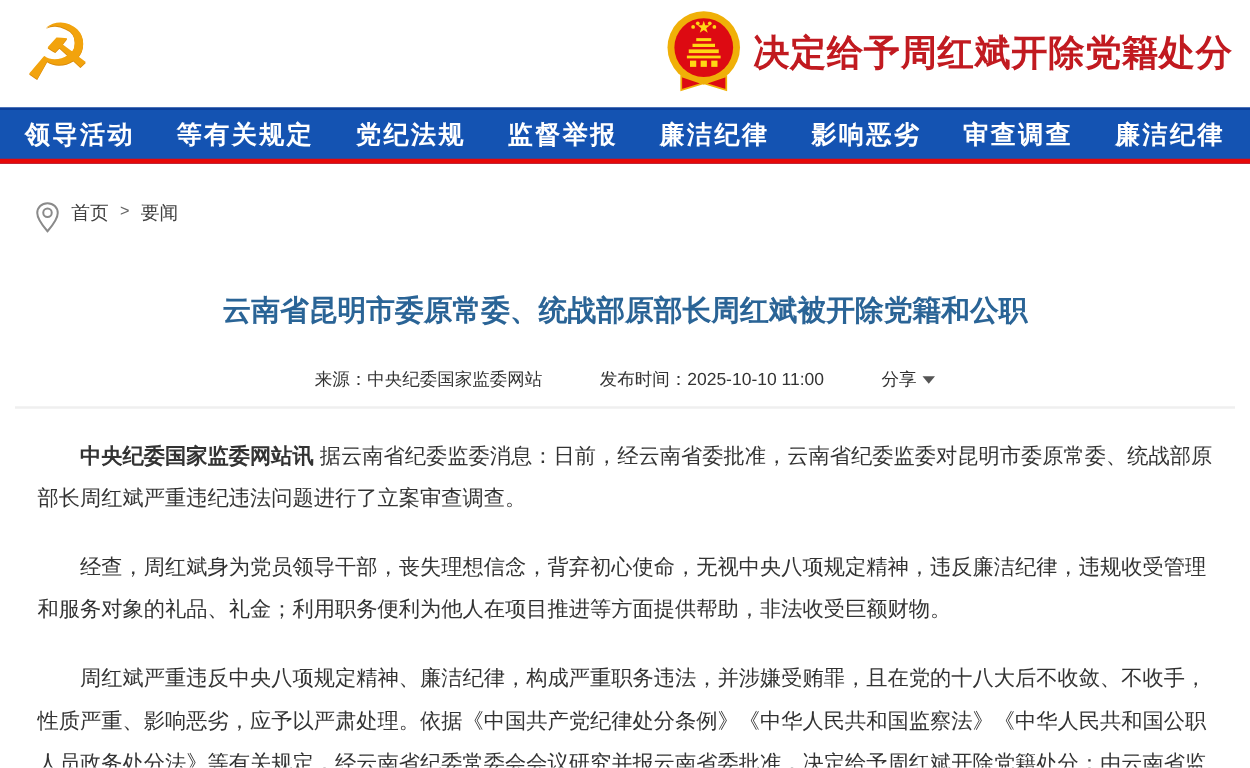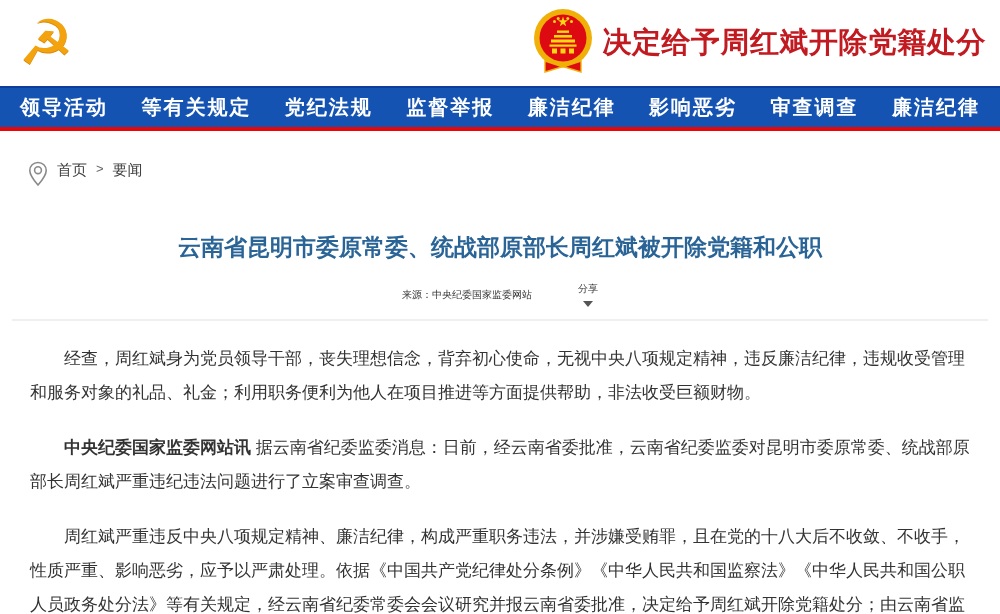--- a/index.html
+++ b/index.html
@@ -45,24 +45,24 @@
   .breadcrumb .crumb { color: #404040; text-decoration: none; cursor: pointer; }
   .breadcrumb .sep { color: #666; font-size: 13px; }
   .pin-icon { width: 20px; height: 26px; }
   
   .article-title {
     text-align: center; color: #2a6496; font-size: 23px;
     font-weight: bold; margin: 42px 60px 0; line-height: 30px;
   }
   .meta-row {
     display: flex; justify-content: center; align-items: center;
-    gap: 46px; margin-top: 20px; font-size: 10px; color: #333;
+    gap: 46px; margin-top: 32px; font-size: 14px; color: #333;
   }
   .meta-item { white-space: nowrap; }
-  .share { cursor: pointer; display: inline-flex; align-items: center; gap: 5px; flex-direction: column; }
+  .share { cursor: pointer; display: inline-flex; align-items: center; gap: 5px; }
   .caret-down {
     width: 0; height: 0; display: inline-block;
     border-left: 5px solid transparent; border-right: 5px solid transparent;
     border-top: 6px solid #555;
   }
   .divider { border-bottom: 2px solid #efefef; margin: 12px 12px 0; }
   
   .article-body { padding: 0 30px; font-size: 17px; line-height: 34px; color: #333; }
   .article-body p { text-indent: 2em; margin: 21px 0; }
   .article-body b { font-weight: bold; }
@@ -119,27 +119,28 @@
   <a class="crumb">首页</a>
   <span class="sep">&gt;</span>
   <a class="crumb">要闻</a>
 </div>
 
 <main>
   <h1 class="article-title">云南省昆明市委原常委、统战部原部长周红斌被开除党籍和公职</h1>
 
   <div class="meta-row">
     <span class="meta-item"><span>来源：</span><span>中央纪委国家监委网站</span></span>
+    <span class="meta-item"><span>发布时间：</span><span>2025-10-10 11:00</span></span>
     <span class="meta-item share">
         <span>分享</span>
         <span class="caret-down"></span>
       </span>
   </div>
 
   <div class="divider"></div>
 
   <div class="article-body">
+    <p><b>中央纪委国家监委网站讯</b><span> 据云南省纪委监委消息：日前，经云南省委批准，云南省纪委监委对昆明市委原常委、统战部原部长周红斌严重违纪违法问题进行了立案审查调查。</span></p>
     <p><span>经查，周红斌身为党员领导干部，丧失理想信念，背弃初心使命，无视中央八项规定精神，违反廉洁纪律，违规收受管理和服务对象的礼品、礼金；利用职务便利为他人在项目推进等方面提供帮助，非法收受巨额财物。</span></p>
-    <p><b>中央纪委国家监委网站讯</b><span> 据云南省纪委监委消息：日前，经云南省委批准，云南省纪委监委对昆明市委原常委、统战部原部长周红斌严重违纪违法问题进行了立案审查调查。</span></p>
     <p><span>周红斌严重违反中央八项规定精神、廉洁纪律，构成严重职务违法，并涉嫌受贿罪，且在党的十八大后不收敛、不收手，性质严重、影响恶劣，应予以严肃处理。依据《中国共产党纪律处分条例》《中华人民共和国监察法》《中华人民共和国公职人员政务处分法》等有关规定，经云南省纪委常委会会议研究并报云南省委批准，决定给予周红斌开除党籍处分；由云南省监委给予其开除公职处分；收缴其违纪违法所得；将其涉嫌犯罪问题移送检察机关依法审查起诉，所涉财物一并移送。</span></p>
 
   </div>
 </main>
 
 </body></html>

